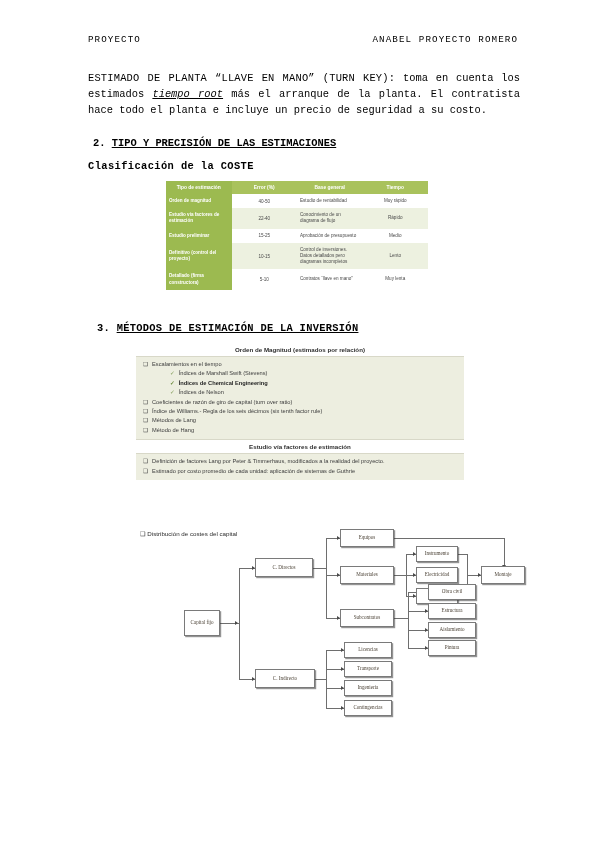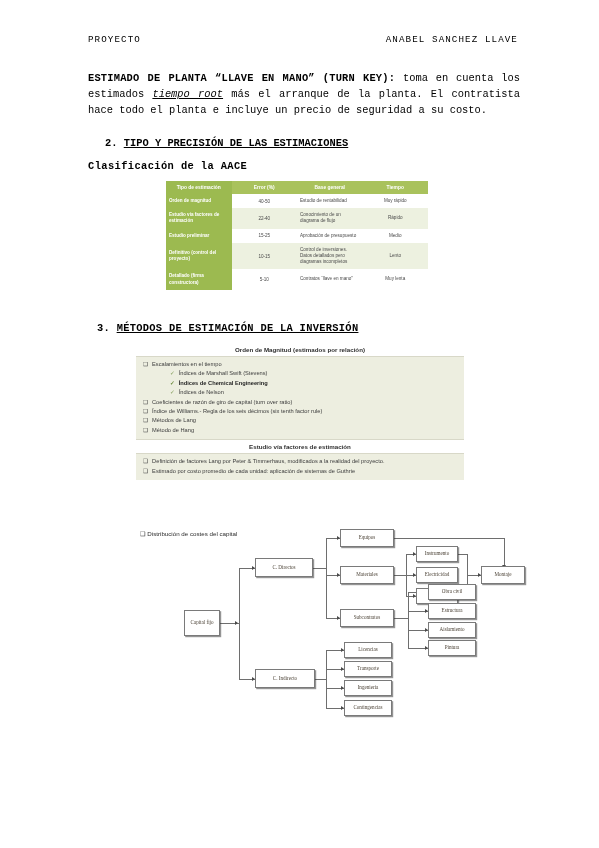--- a/index.html
+++ b/index.html
@@ -18,25 +18,25 @@
     font-size:9.2px;letter-spacing:1.1px;
   }
 
   
   .bodytext{
     position:absolute;left:88px;top:70px;width:432px;
     font-family:"Liberation Mono", monospace;
     font-size:10.4px;line-height:16.1px;
     text-align:justify;
   }
-  .bodytext b{font-weight:bold;letter-spacing:.2px;}
+  .bodytext b{font-weight:normal;letter-spacing:.2px;}
   .grass{font-style:italic;text-decoration:underline;}
 
   .h2{
-    position:absolute;left:105px;top:137px;
+    position:absolute;left:93px;top:137px;
     font-family:"Liberation Mono", monospace;
     font-size:10.4px;font-weight:bold;
   }
   .h2 u{text-decoration:underline;}
   .h3{
     position:absolute;left:88px;top:160px;
     font-family:"Liberation Mono", monospace;
     font-size:10.4px;font-weight:bold;letter-spacing:.4px;
   }
 
@@ -130,32 +130,32 @@
     border-bottom:0;
   }
 </style>
 </head>
 <body>
 
 <div class="page">
 
   <div class="runhead">
     <span>PROYECTO</span>
-    <span>ANABEL SANCHEZ LLAVE</span>
+    <span>ANABEL PROYECTO ROMERO</span>
   </div>
 
   <div class="bodytext">
     <b>ESTIMADO DE PLANTA “LLAVE EN MANO” (TURN KEY):</b><span> toma en cuenta los estimados </span><span class="grass">tiempo root</span><span> más el arranque de la planta. El contratista hace todo el planta e incluye un precio de seguridad a su costo.</span>
   </div>
 
   <div class="h2">
     <span>2.</span>
     <u>TIPO Y PRECISIÓN DE LAS ESTIMACIONES</u>
   </div>
-  <div class="h3">Clasificación de la AACE</div>
+  <div class="h3">Clasificación de la COSTE</div>
 
   <table class="aace">
     <thead>
       <tr>
         <th class="first">Tipo de estimación</th>
         <th>Error (%)</th>
         <th>Base general</th>
         <th>Tiempo</th>
       </tr>
     </thead>

